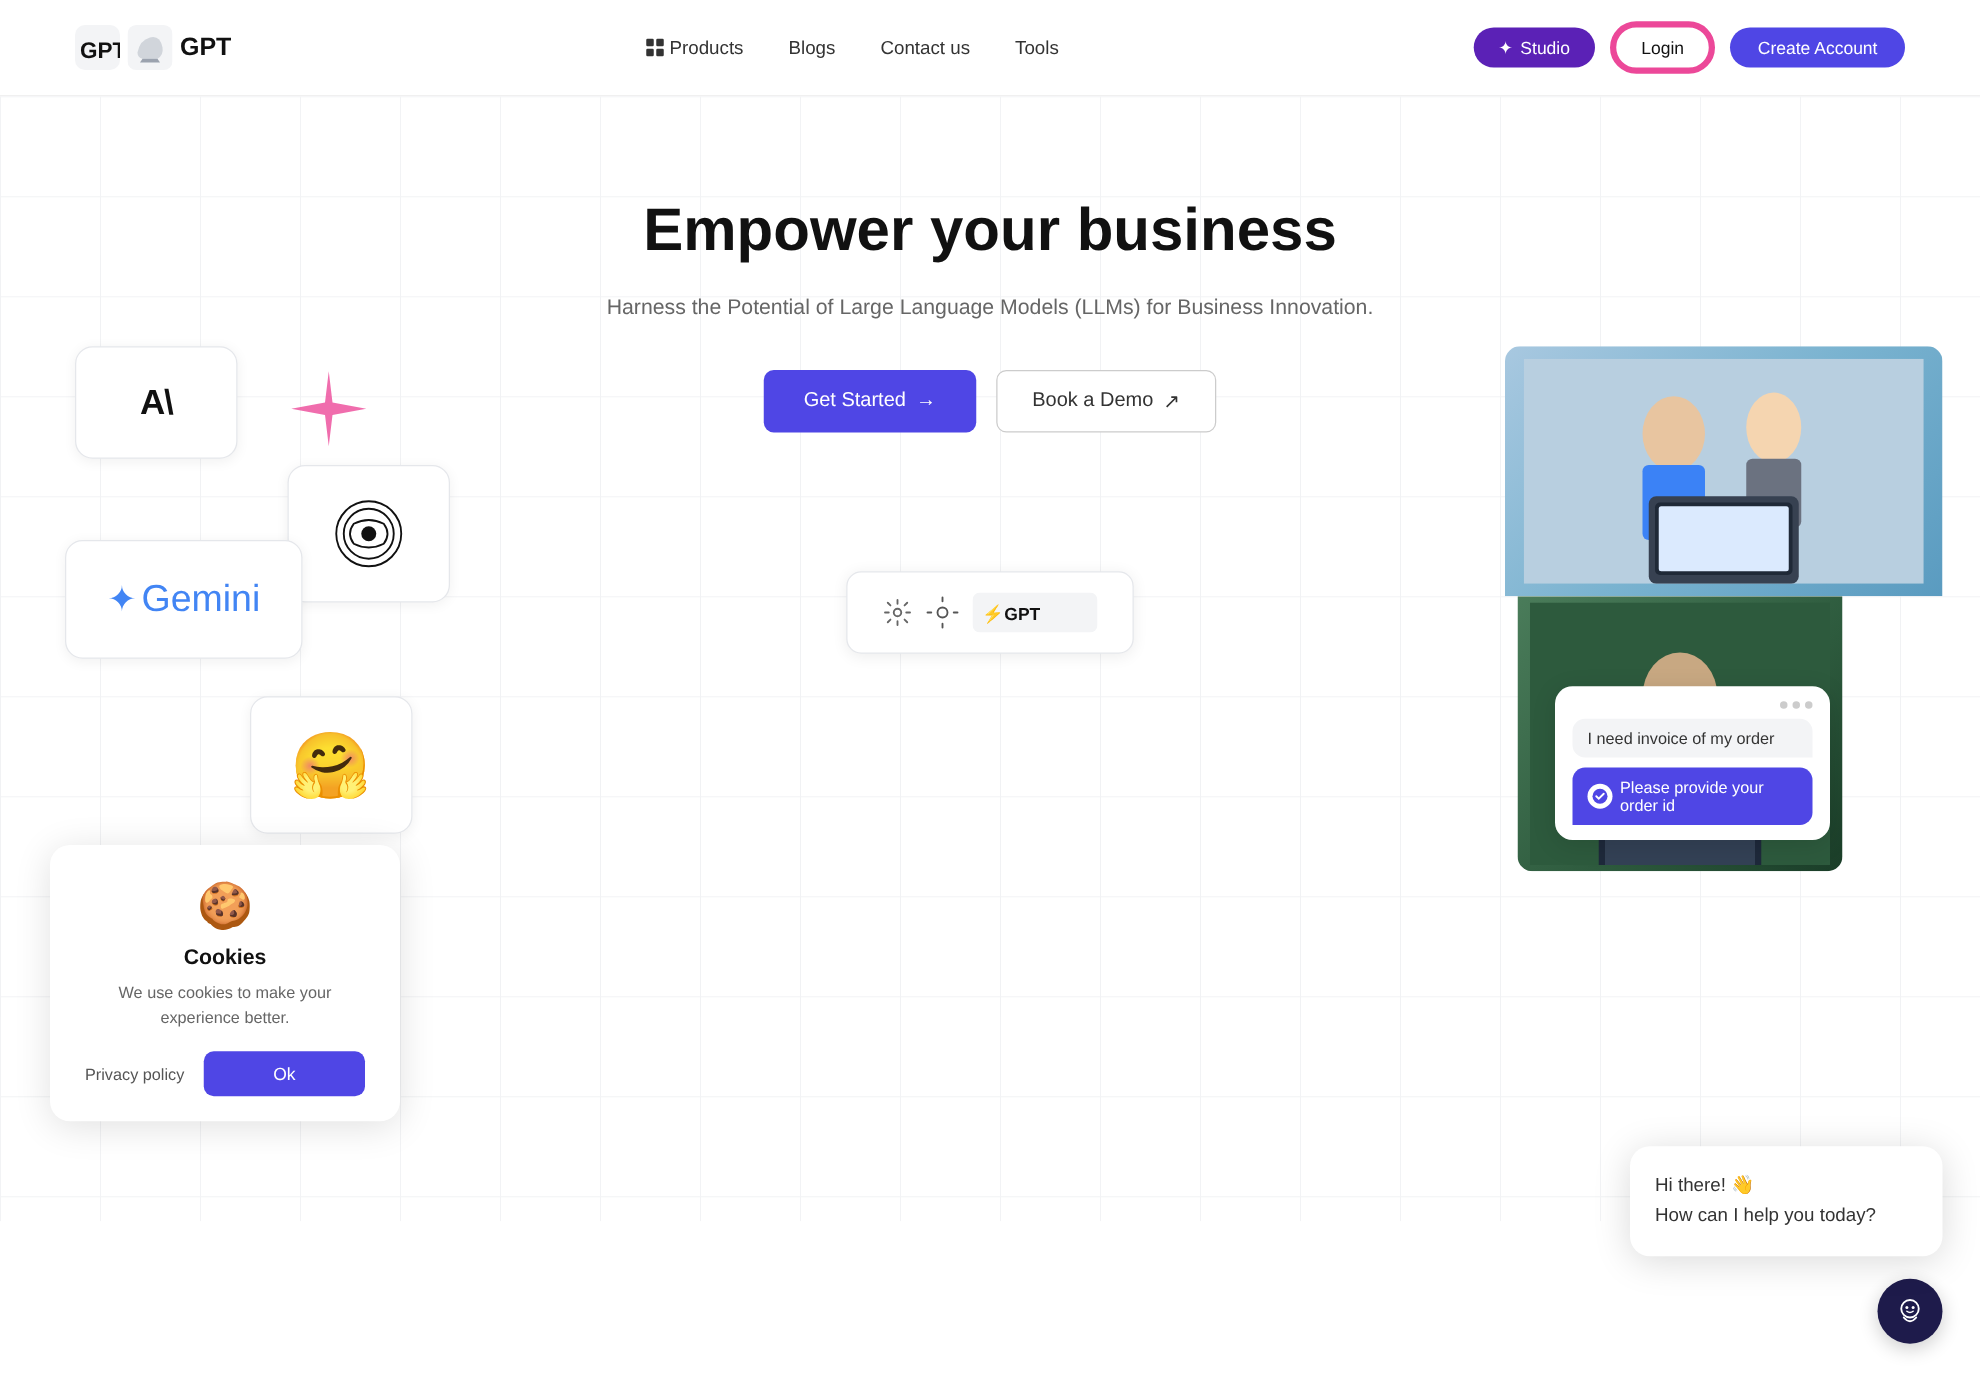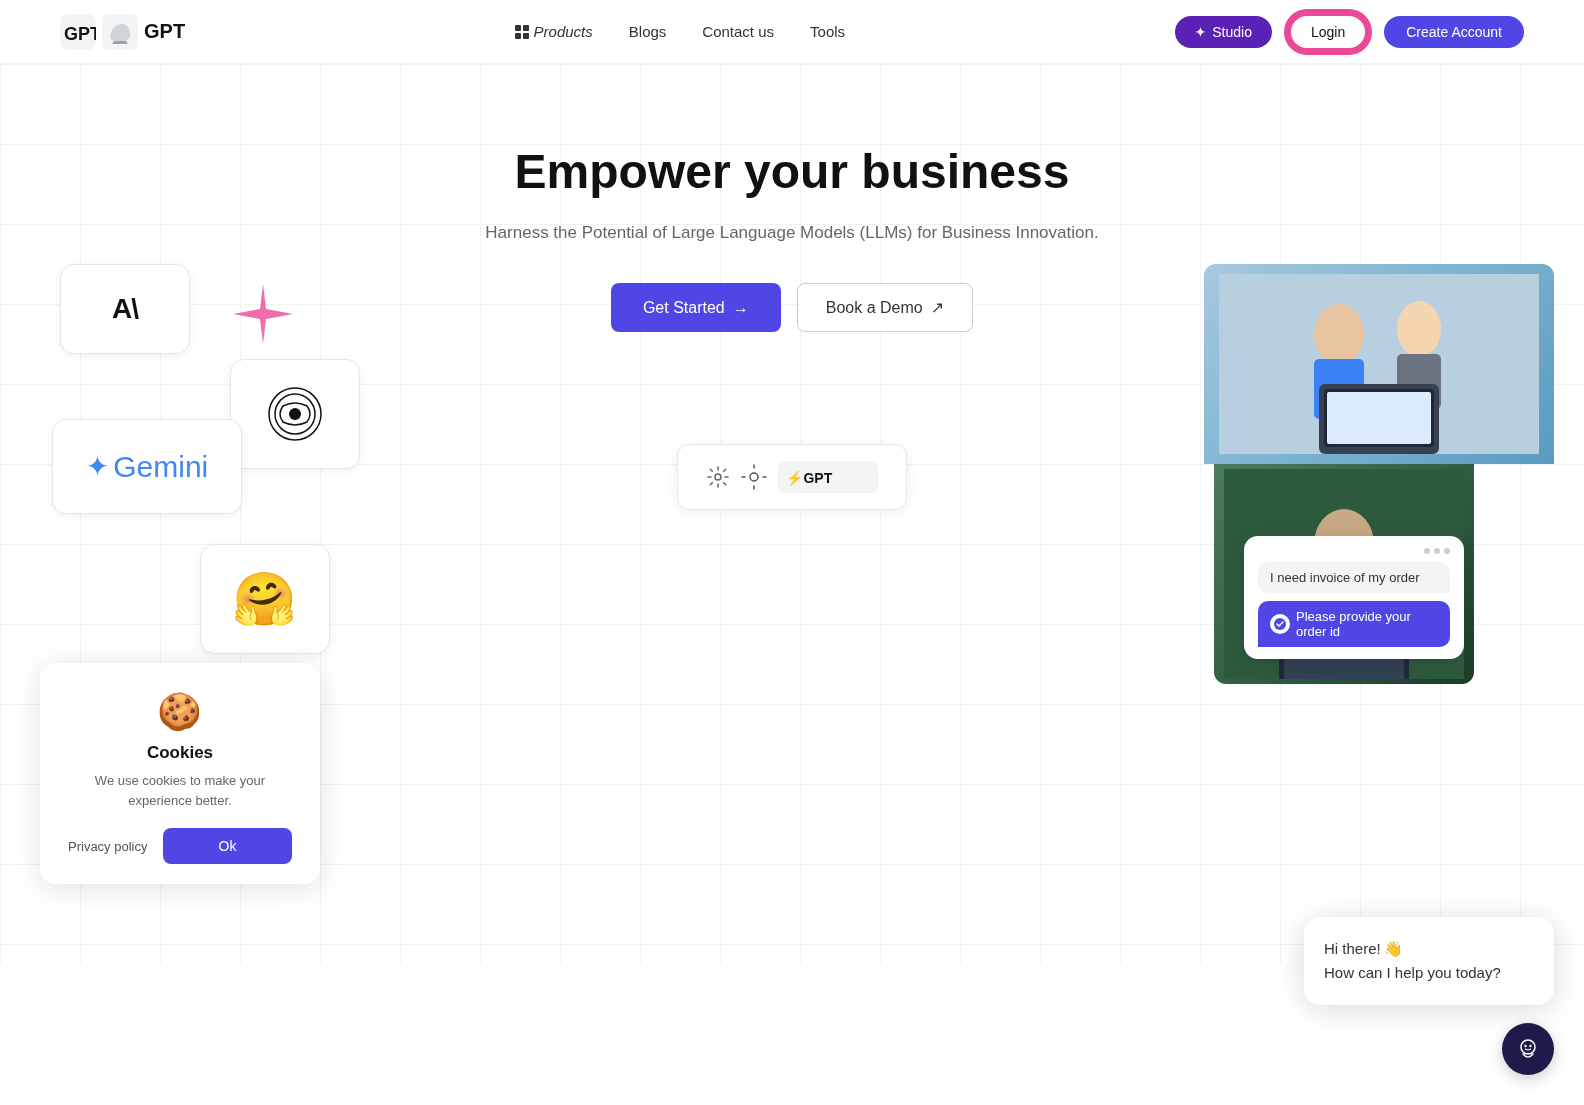--- a/index.html
+++ b/index.html
@@ -11,21 +11,21 @@
       overflow-x: hidden;
       position: relative;
     }
 
     
     nav {
       display: flex;
       align-items: center;
       justify-content: space-between;
       padding: 0 60px;
-      height: 64px;
+      height: 77px;
       border-bottom: 1px solid #f0f0f0;
       position: relative;
       z-index: 10;
     }
     .nav-logo {
       display: flex;
       align-items: center;
       gap: 6px;
       font-weight: 700;
       font-size: 20px;
@@ -43,21 +43,20 @@
     .nav-link {
       font-size: 15px;
       color: #333;
       cursor: pointer;
       text-decoration: none;
     }
     .nav-products {
       display: flex;
       align-items: center;
       gap: 5px;
-      font-style: italic;
     }
     .nav-products .grid-icon {
       display: grid;
       grid-template-columns: 1fr 1fr;
       gap: 2px;
       width: 14px;
       height: 14px;
     }
     .nav-products .grid-icon span {
       background: #333;
@@ -80,21 +79,21 @@
       display: flex;
       align-items: center;
       gap: 6px;
     }
     .btn-studio .star-icon {
       font-size: 14px;
     }
     .btn-login {
       background: #fff;
       color: #111;
-      border: 7px solid #ec4899;
+      border: 5px solid #ec4899;
       border-radius: 24px;
       padding: 8px 20px;
       font-size: 14px;
       cursor: pointer;
     }
     .btn-create {
       background: #4f46e5;
       color: #fff;
       border: none;
       border-radius: 24px;

